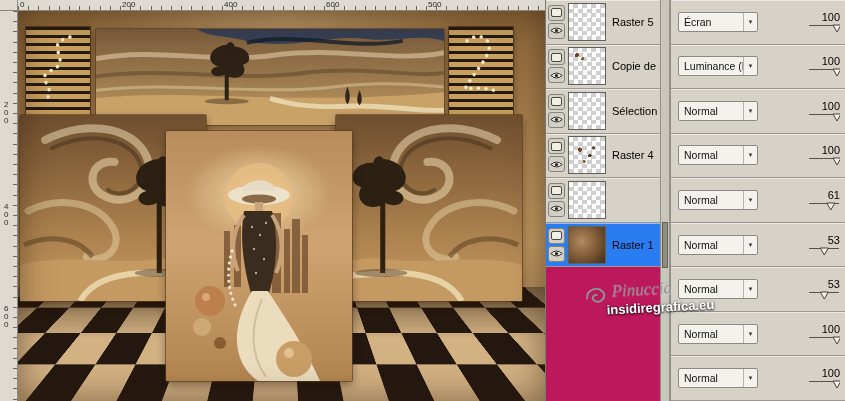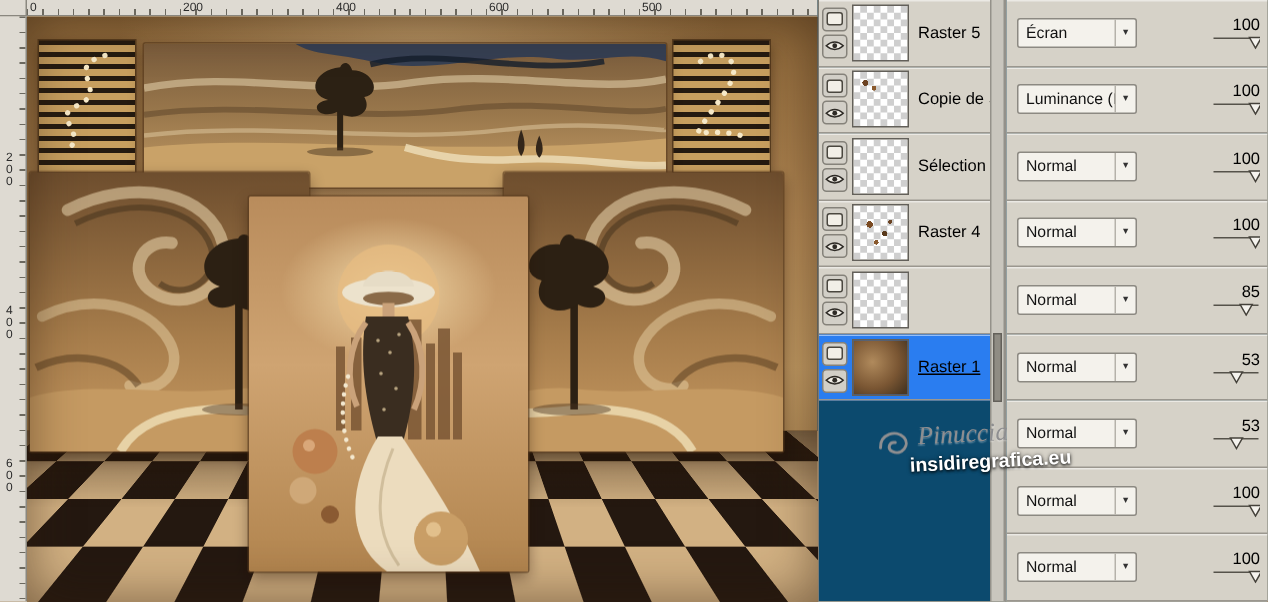--- a/index.html
+++ b/index.html
@@ -34,28 +34,28 @@
   .blind svg{position:absolute;left:0;top:0;width:100%;height:100%;}
   .art-panel{position:absolute;z-index:3;box-shadow:0 0 0 1px rgba(90,60,30,.65),0 4px 10px rgba(35,18,5,.45);border-radius:1px;overflow:hidden;}
   #panelTop{left:78px;top:18px;width:348px;height:96px;}
   #panelL{left:2px;top:104px;width:186px;height:186px;}
   #panelR{left:318px;top:104px;width:186px;height:186px;}
   #panelC{left:148px;top:120px;width:186px;height:250px;z-index:4;}
   .art-panel svg{display:block;width:100%;height:100%;}
   .vignette{position:absolute;inset:0;z-index:5;pointer-events:none;box-shadow:inset 0 0 34px rgba(50,30,12,.55);}
 
   
-  #layers{position:absolute;left:545px;top:0;width:300px;height:401px;display:flex;background:#0c4a6e;border-left:1px solid #7d7a72;box-sizing:border-box;}
+  #layers{position:absolute;left:545px;top:0;width:300px;height:401px;display:flex;background:#be185d;border-left:1px solid #7d7a72;box-sizing:border-box;}
   #namesCol{width:165px;display:grid;grid-template-rows:repeat(9,1fr);}
   #vscroll{width:13px;position:relative;background:#c9c6be;border-left:1px solid #94918a;border-right:1px solid #94918a;box-sizing:border-box;}
   #vthumb{position:absolute;left:1px;right:1px;top:222px;height:46px;background:#8f8c84;border:1px solid #63605a;box-sizing:border-box;}
   #modesCol{flex:1;display:grid;grid-template-rows:repeat(9,1fr);border-left:1px solid #94918a;box-sizing:border-box;}
 
   .lrow{position:relative;display:flex;align-items:center;border-bottom:1px solid #9b978f;box-shadow:inset 0 1px 0 rgba(255,255,255,.5);box-sizing:border-box;padding-left:2px;overflow:hidden;background:#d6d2c8;}
-  .lrow.selected{background:#2a7df0;text-decoration:underline;}
+  .lrow.selected{background:#2a7df0;}
   .btncol{display:flex;flex-direction:column;gap:2px;flex:none;}
   .tbtn{width:17px;height:16px;background:#d2cfc7;border:1px solid #85827a;border-radius:3px;display:flex;align-items:center;justify-content:center;box-sizing:border-box;}
   .badge{width:9px;height:7px;border:1px solid #4a473f;border-radius:2px;background:#f2efe7;}
   .thumb{width:38px;height:38px;margin-left:3px;border:1px solid #63605a;background:#fff;box-sizing:border-box;flex:none;overflow:hidden;}
   .thumb-art{width:100%;height:100%;background:repeating-conic-gradient(#cfcfcf 0% 25%,#ffffff 0% 50%);background-size:9px 9px;}
   .t-specks{background-image:
     radial-gradient(circle 2.2px at 30% 35%,#7a4a22 97%,transparent),
     radial-gradient(circle 1.8px at 58% 52%,#5a3a1c 97%,transparent),
     radial-gradient(circle 1.6px at 42% 68%,#8a5a2e 97%,transparent),
     radial-gradient(circle 1.4px at 68% 30%,#6b4424 97%,transparent),
@@ -416,21 +416,21 @@
         <path class="ophandle" d="M-4 1 L4 1 L0 8 Z" fill="#f5f3ee" stroke="#44413a" stroke-width="1" transform="translate(29,0)"></path>
       </svg>
     </div>
   </div>
         <div class="mrow">
     <div class="blend">
       <span class="blabel">Normal</span>
       <span class="barrow">▾</span>
     </div>
     <div class="opwrap">
-      <div class="opval">85</div>
+      <div class="opval">61</div>
       <svg class="opslider" width="32" height="9" viewBox="0 0 32 9">
         <line x1="1" y1="1.5" x2="31" y2="1.5" stroke="#55524a" stroke-width="1"></line>
         <path class="ophandle" d="M-4 1 L4 1 L0 8 Z" fill="#f5f3ee" stroke="#44413a" stroke-width="1" transform="translate(22.79,0)"></path>
       </svg>
     </div>
   </div>
         <div class="mrow">
     <div class="blend">
       <span class="blabel">Normal</span>
       <span class="barrow">▾</span>

